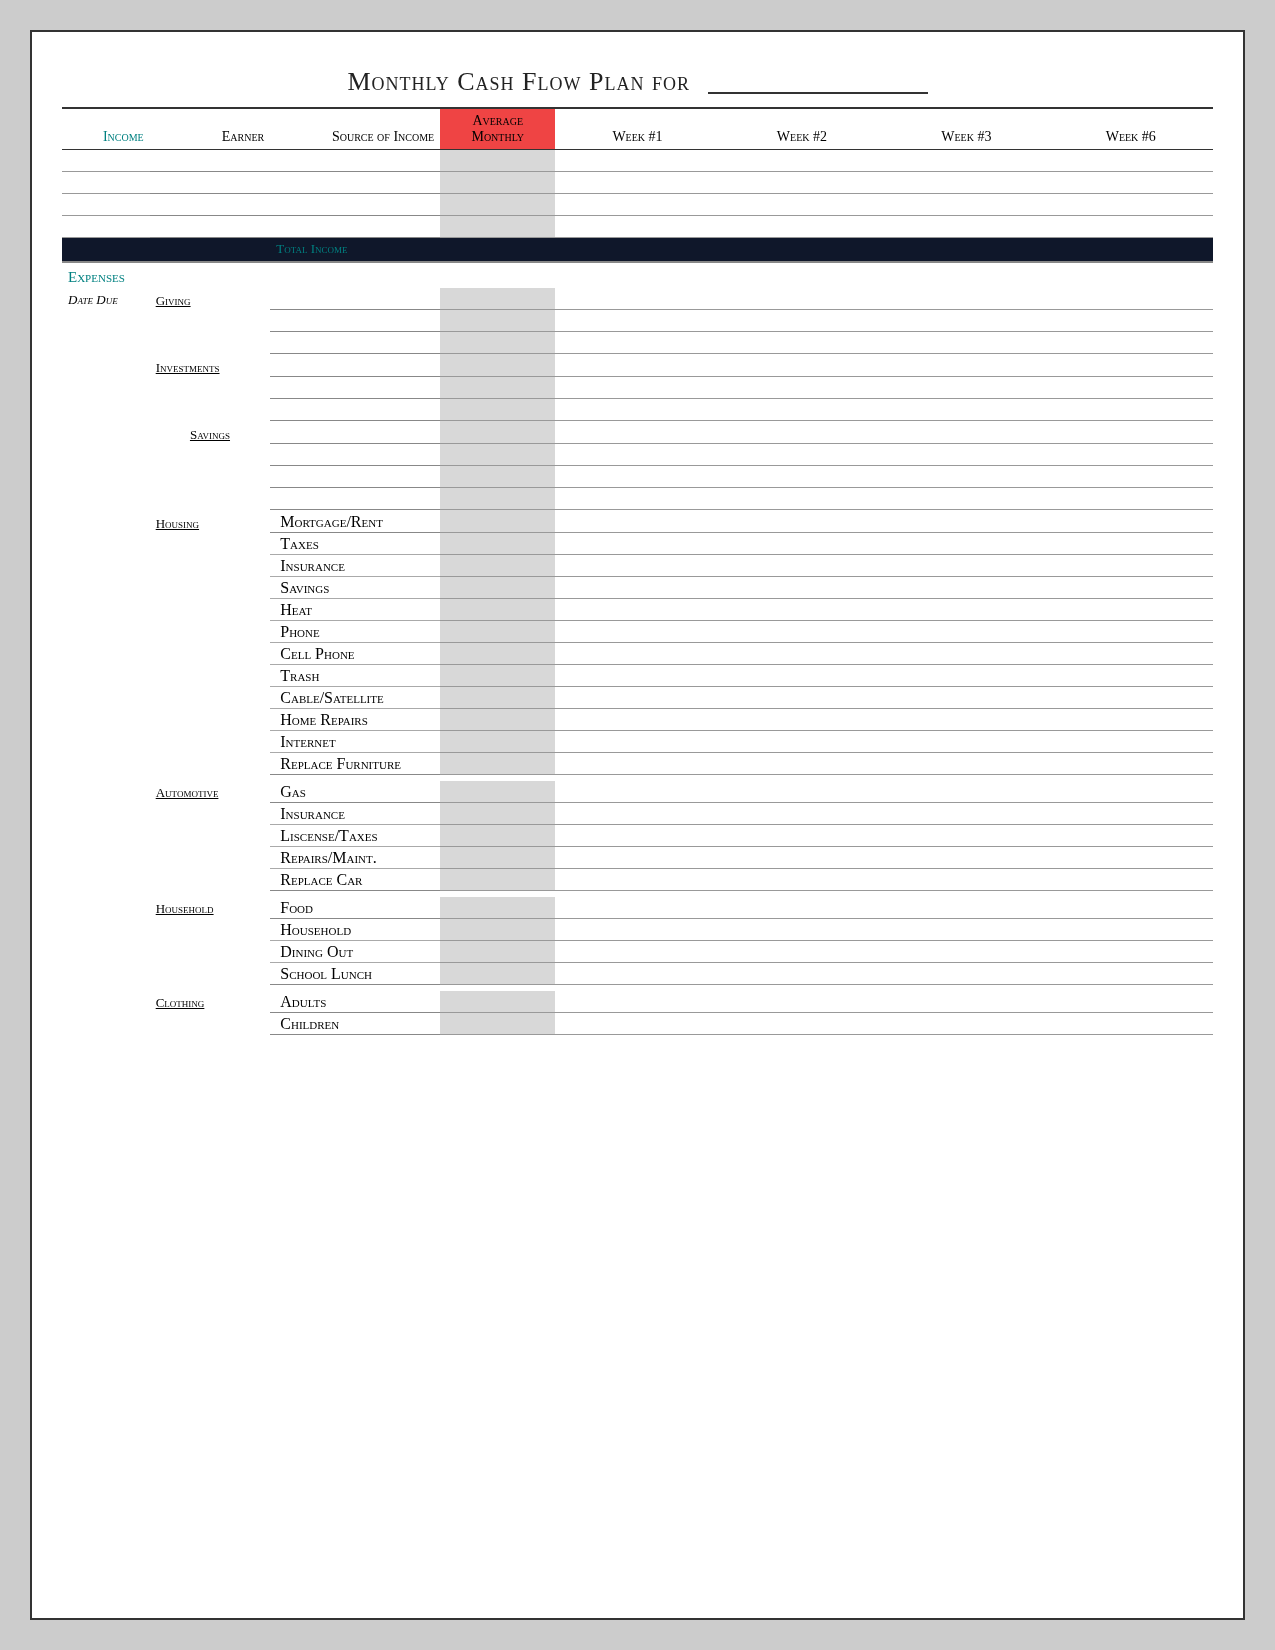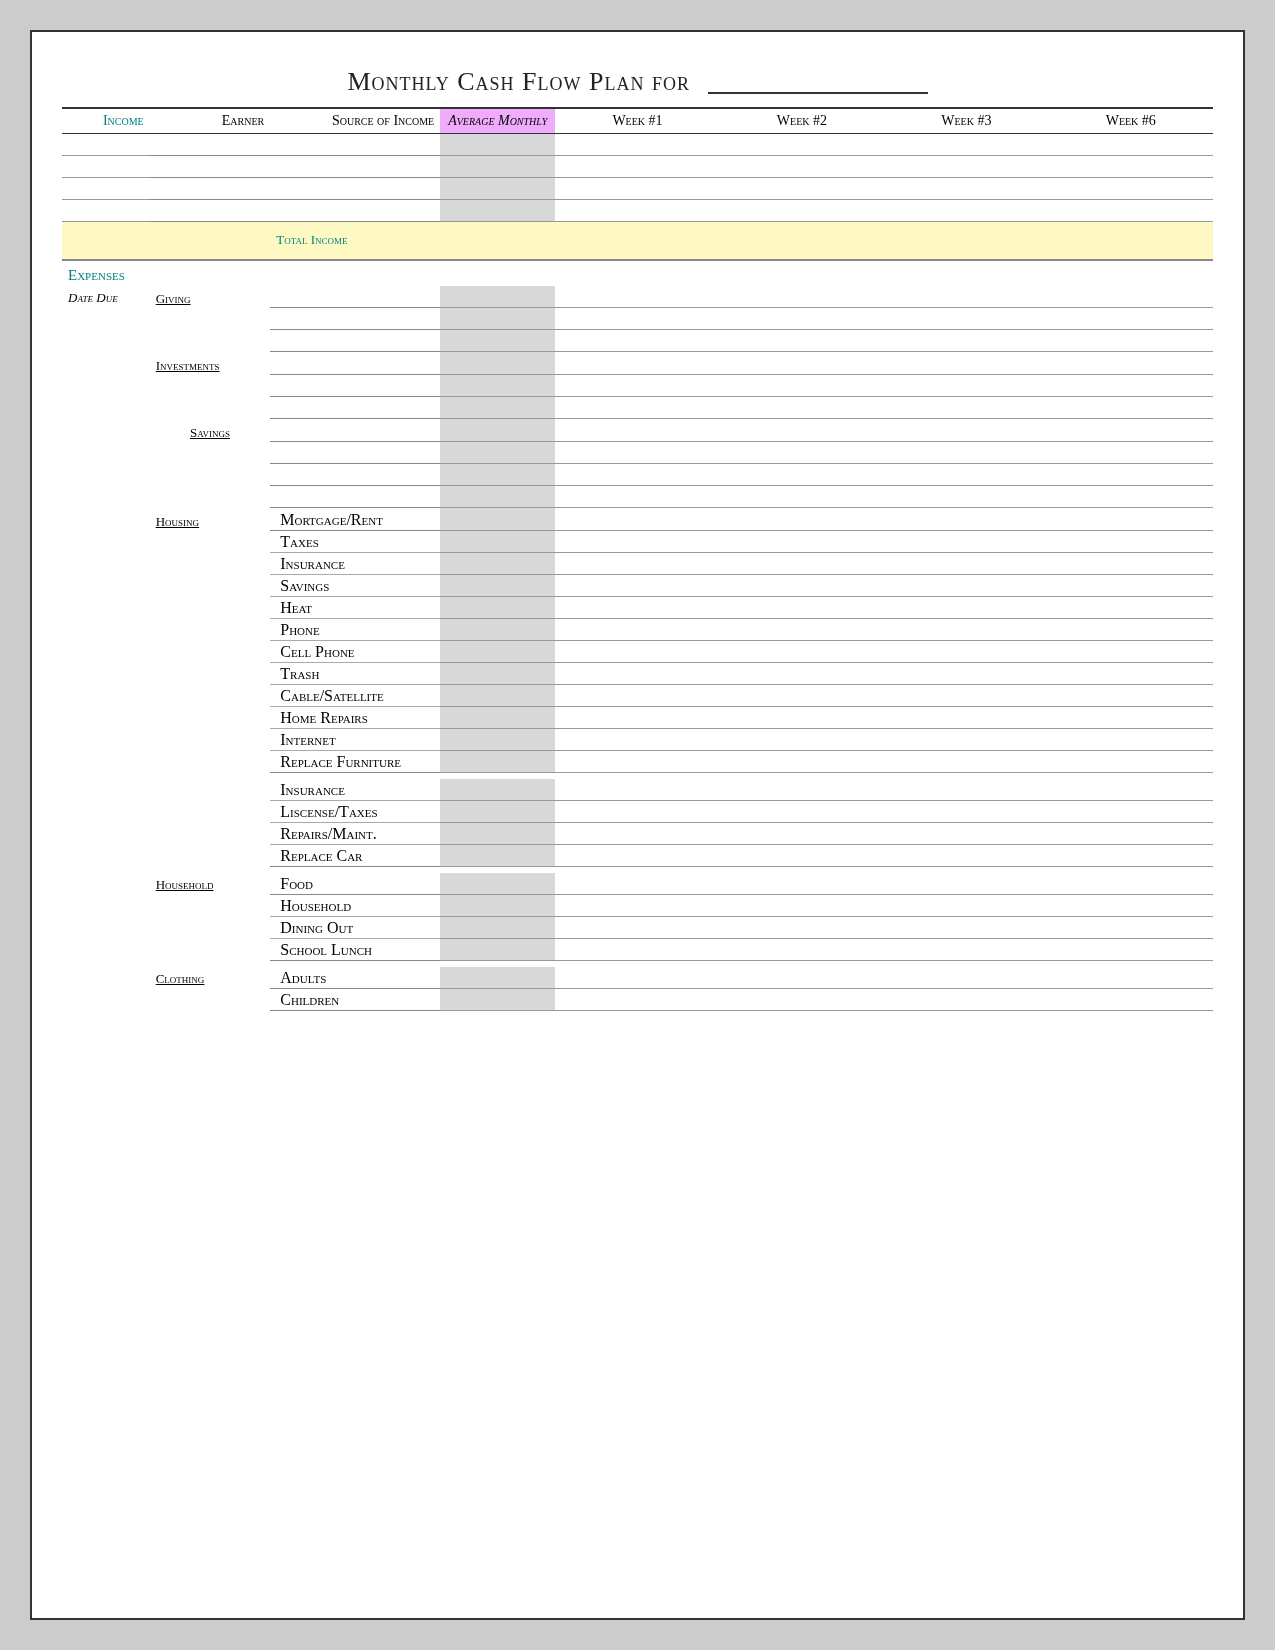--- a/index.html
+++ b/index.html
@@ -58,40 +58,40 @@
       font-variant: small-caps;
       font-weight: normal;
       vertical-align: bottom;
       text-align: right;
       font-size: 14px;
     }
     .header-row th.teal { color: #008080; }
     .header-row th.center { text-align: center; }
 
     
-    .shaded { background: #f0abfc; font-style: italic; }
+    .shaded { background: #ef4444; }
     .shaded-cell { background: #d8d8d8; }
 
     .data-row td {
       height: 22px;
       border-bottom: 1px solid #999;
       padding: 1px 6px;
       font-size: 13px;
       vertical-align: bottom;
     }
 
     
     .teal-label { color: #008080; font-variant: small-caps; font-size: 14px; }
     .section-label { font-variant: small-caps; text-decoration: underline; font-size: 13px; }
     .italic-label { font-style: italic; font-variant: small-caps; font-size: 13px; }
     .sub-item { font-variant: small-caps; font-size: 16px; padding-left: 4px; }
 
     .total-row td {
-      height: 38px;
-      background: #fef9c3;
+      height: 24px;
+      background: #0f172a;
       padding: 3px 6px;
       font-variant: small-caps;
       font-size: 13px;
       color: #008080;
       border-top: 1px solid #888;
       border-bottom: 2px solid #888;
     }
 
     .section-header-row td {
       padding: 6px 6px 2px 6px;
@@ -462,20 +462,34 @@
         <td class="week-cell"></td>
         <td class="week-cell"></td>
       </tr>
 
       <tr>
         <td colspan="8" style="height:6px; border:none;"></td>
       </tr>
 
       <tr class="data-row">
         <td style="border:none;"></td>
+        <td style="border:none; vertical-align:top; padding-top:4px;">
+          <span class="section-label">Automotive</span>
+        </td>
+        <td style="border-bottom:1px solid #888; vertical-align:bottom;">
+          <span class="sub-item">Gas</span>
+        </td>
+        <td class="shaded-cell avg-cell"></td>
+        <td class="week-cell"></td>
+        <td class="week-cell"></td>
+        <td class="week-cell"></td>
+        <td class="week-cell"></td>
+      </tr>
+      <tr class="data-row">
+        <td style="border:none;"></td>
         <td style="border:none;"></td>
         <td style="border-bottom:1px solid #aaa;">
           <span class="sub-item">Insurance</span>
         </td>
         <td class="shaded-cell avg-cell"></td>
         <td class="week-cell"></td>
         <td class="week-cell"></td>
         <td class="week-cell"></td>
         <td class="week-cell"></td>
       </tr>

